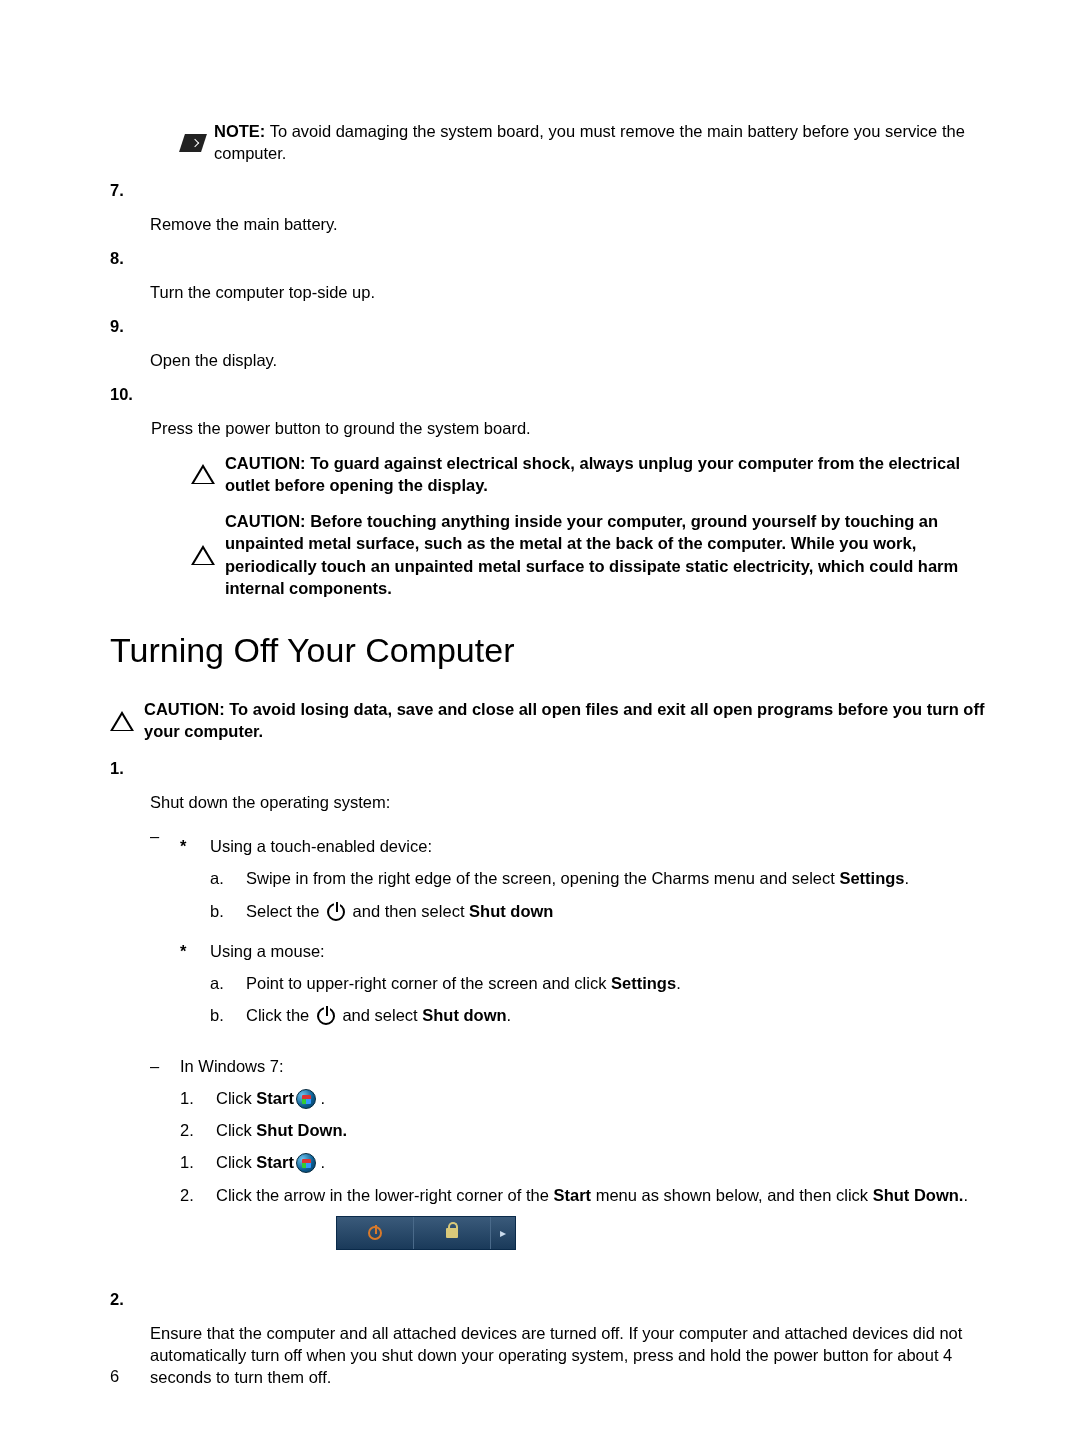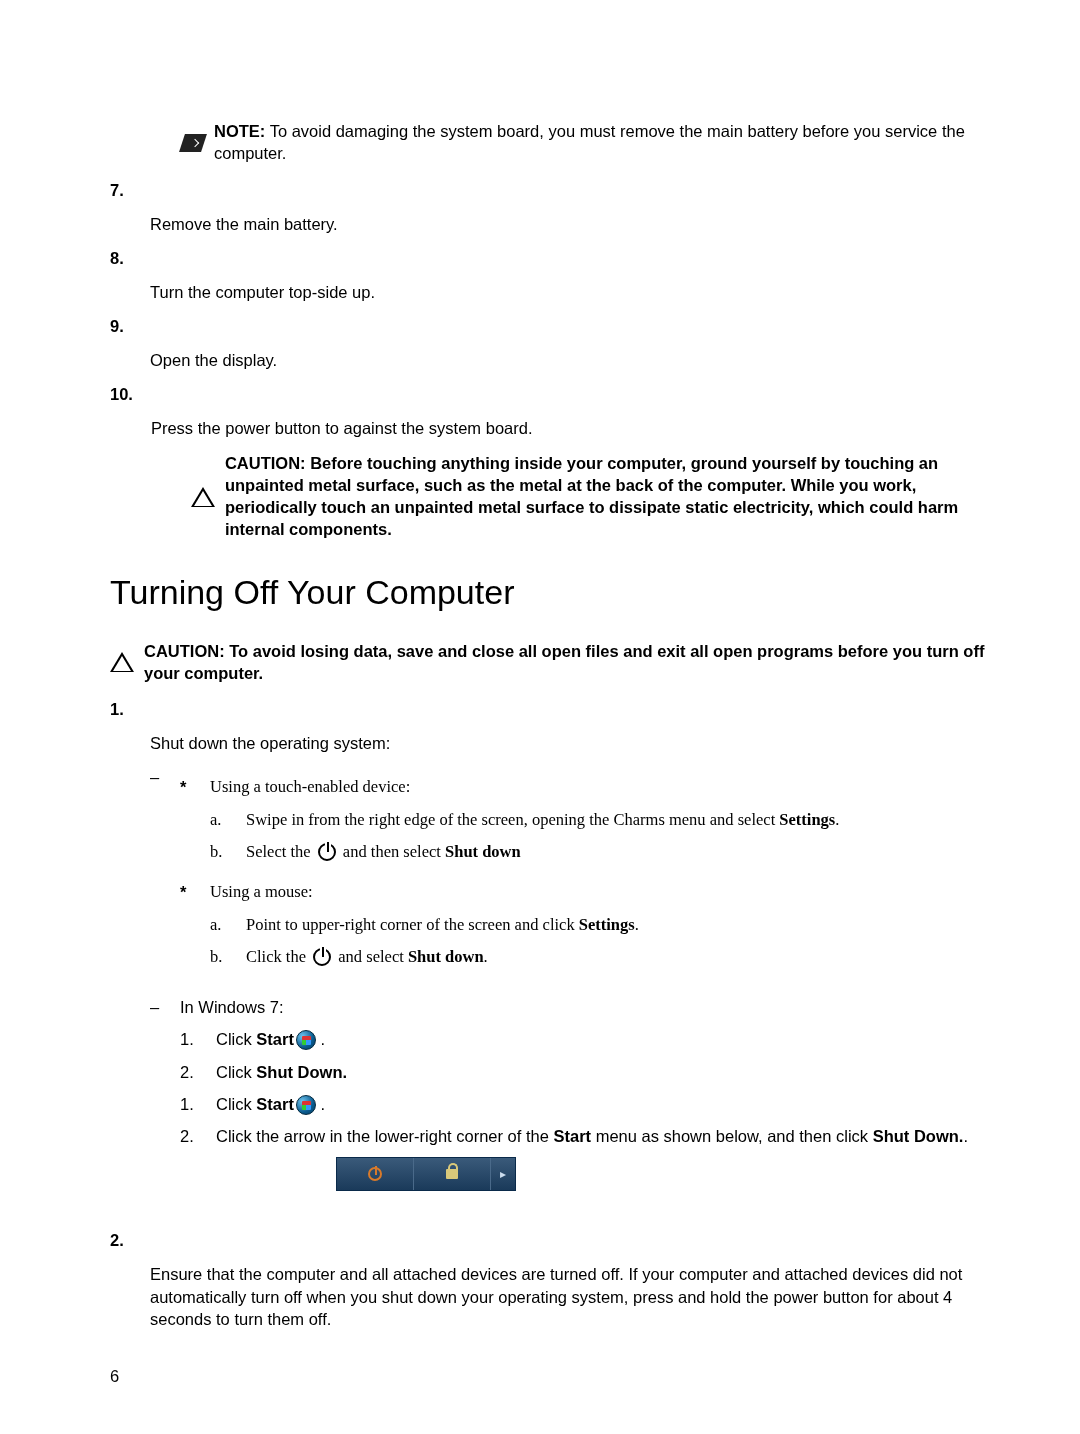--- a/index.html
+++ b/index.html
@@ -83,21 +83,21 @@
     margin: 18px 0 28px 0;
   }
   .dash-list { list-style: none; margin-top: 12px; }
   .dash-list > li { display: flex; gap: 16px; margin-bottom: 10px; }
   .dash-list > li::before { content: "–"; min-width: 14px; }
   .dash-content { flex: 1; }
   
   .star-list { list-style: none; margin-top: 10px; }
   .star-list > li { display: flex; gap: 16px; margin-bottom: 8px; }
   .star-list > li::before { content: "*"; min-width: 14px; font-weight: bold; }
-  .star-content { flex: 1; font-family: Liberation Serif, serif; }
+  .star-content { flex: 1; }
   
   .alpha-list { list-style: none; margin-top: 10px; }
   .alpha-list > li { display: flex; gap: 18px; margin-bottom: 10px; align-items: center; }
   .alpha-list > li > .alpha { min-width: 18px; }
   .alpha-content { flex: 1; }
   
   .sub-num-list { list-style: none; margin-top: 10px; }
   .sub-num-list > li { display: flex; gap: 18px; margin-bottom: 10px; align-items: center; }
   .sub-num-list > li > .snum { min-width: 18px; }
   .sub-content { flex: 1; }
@@ -237,22 +237,26 @@
     <span class="num">8.</span>
     <span class="content">Turn the computer top-side up.</span>
   </li>
   <li>
     <span class="num">9.</span>
     <span class="content">Open the display.</span>
   </li>
   <li>
     <span class="num">10.</span>
     <div class="content">
-      <div>Press the power button to against the system board.</div>
+      <div>Press the power button to ground the system board.</div>
       <div class="indent-block2" style="margin-top:12px">
+        <div class="caution-block">
+          <div class="caution-icon"></div>
+          <div class="caution-text">CAUTION: To guard against electrical shock, always unplug your computer from the electrical outlet before opening the display.</div>
+        </div>
         <div class="caution-block">
           <div class="caution-icon"></div>
           <div class="caution-text">CAUTION: Before touching anything inside your computer, ground yourself by touching an unpainted metal surface, such as the metal at the back of the computer. While you work, periodically touch an unpainted metal surface to dissipate static electricity, which could harm internal components.</div>
         </div>
       </div>
     </div>
   </li>
 </ol>
 
 <h1>Turning Off Your Computer</h1>

